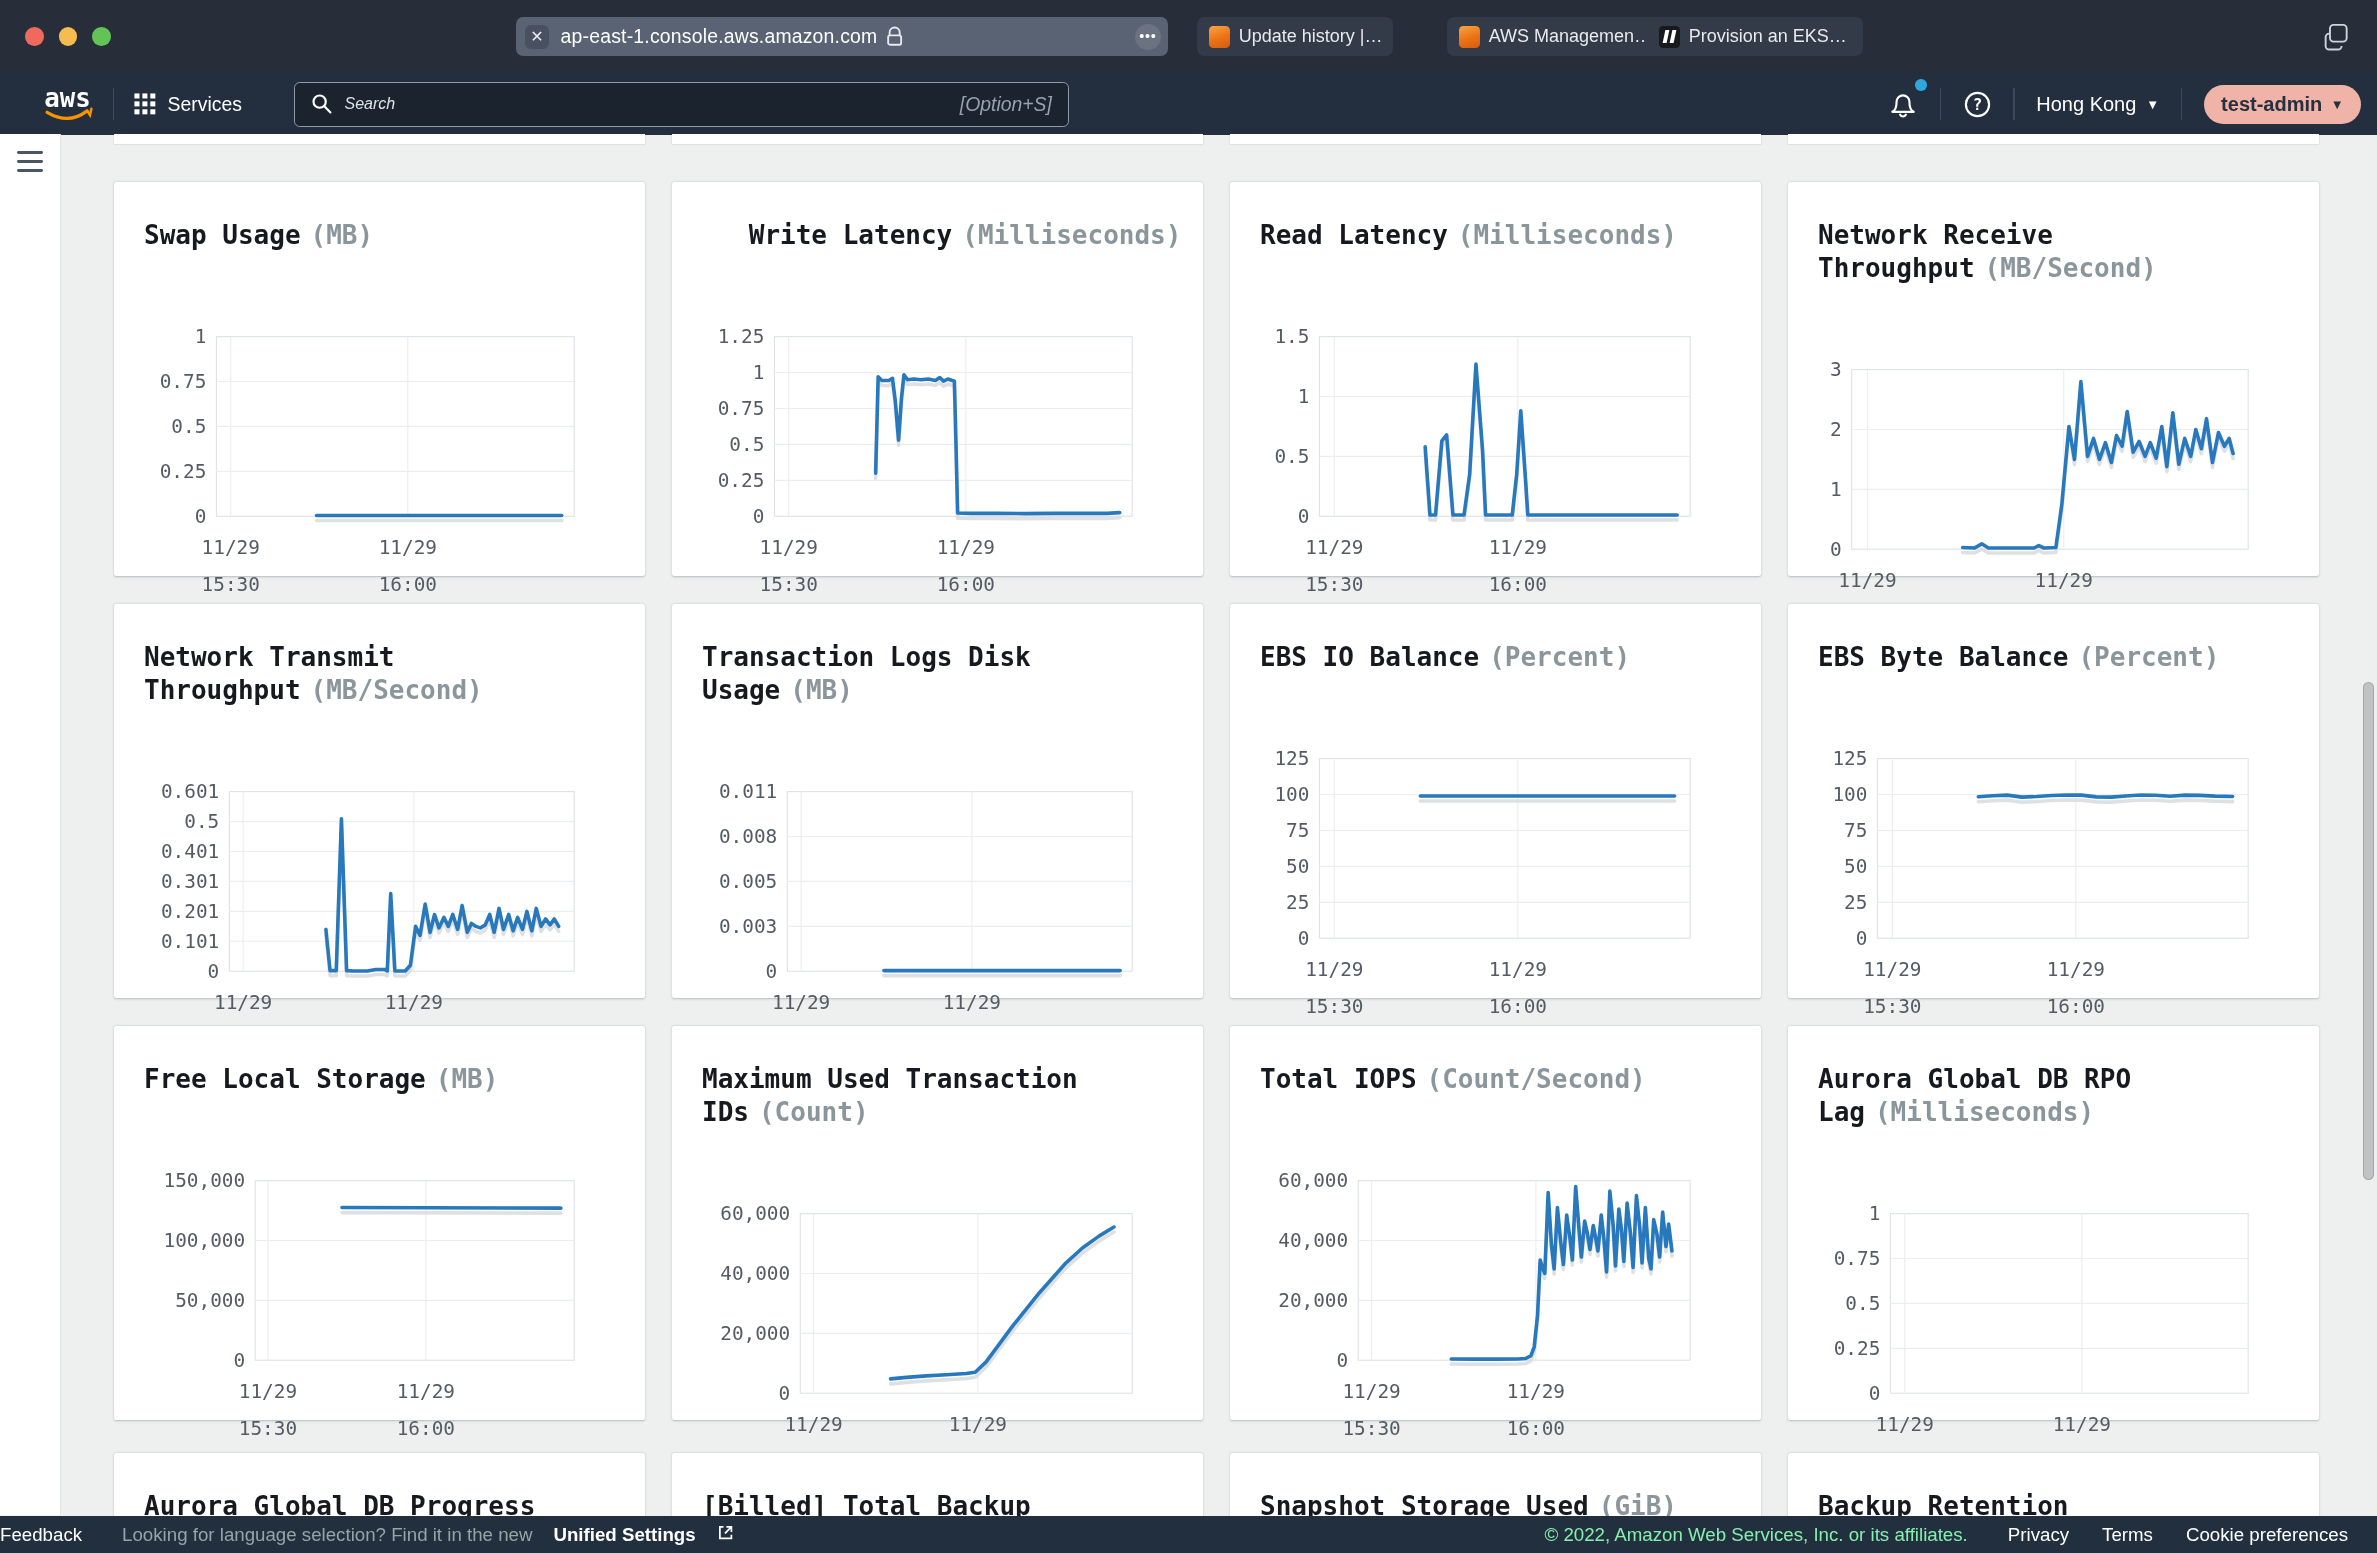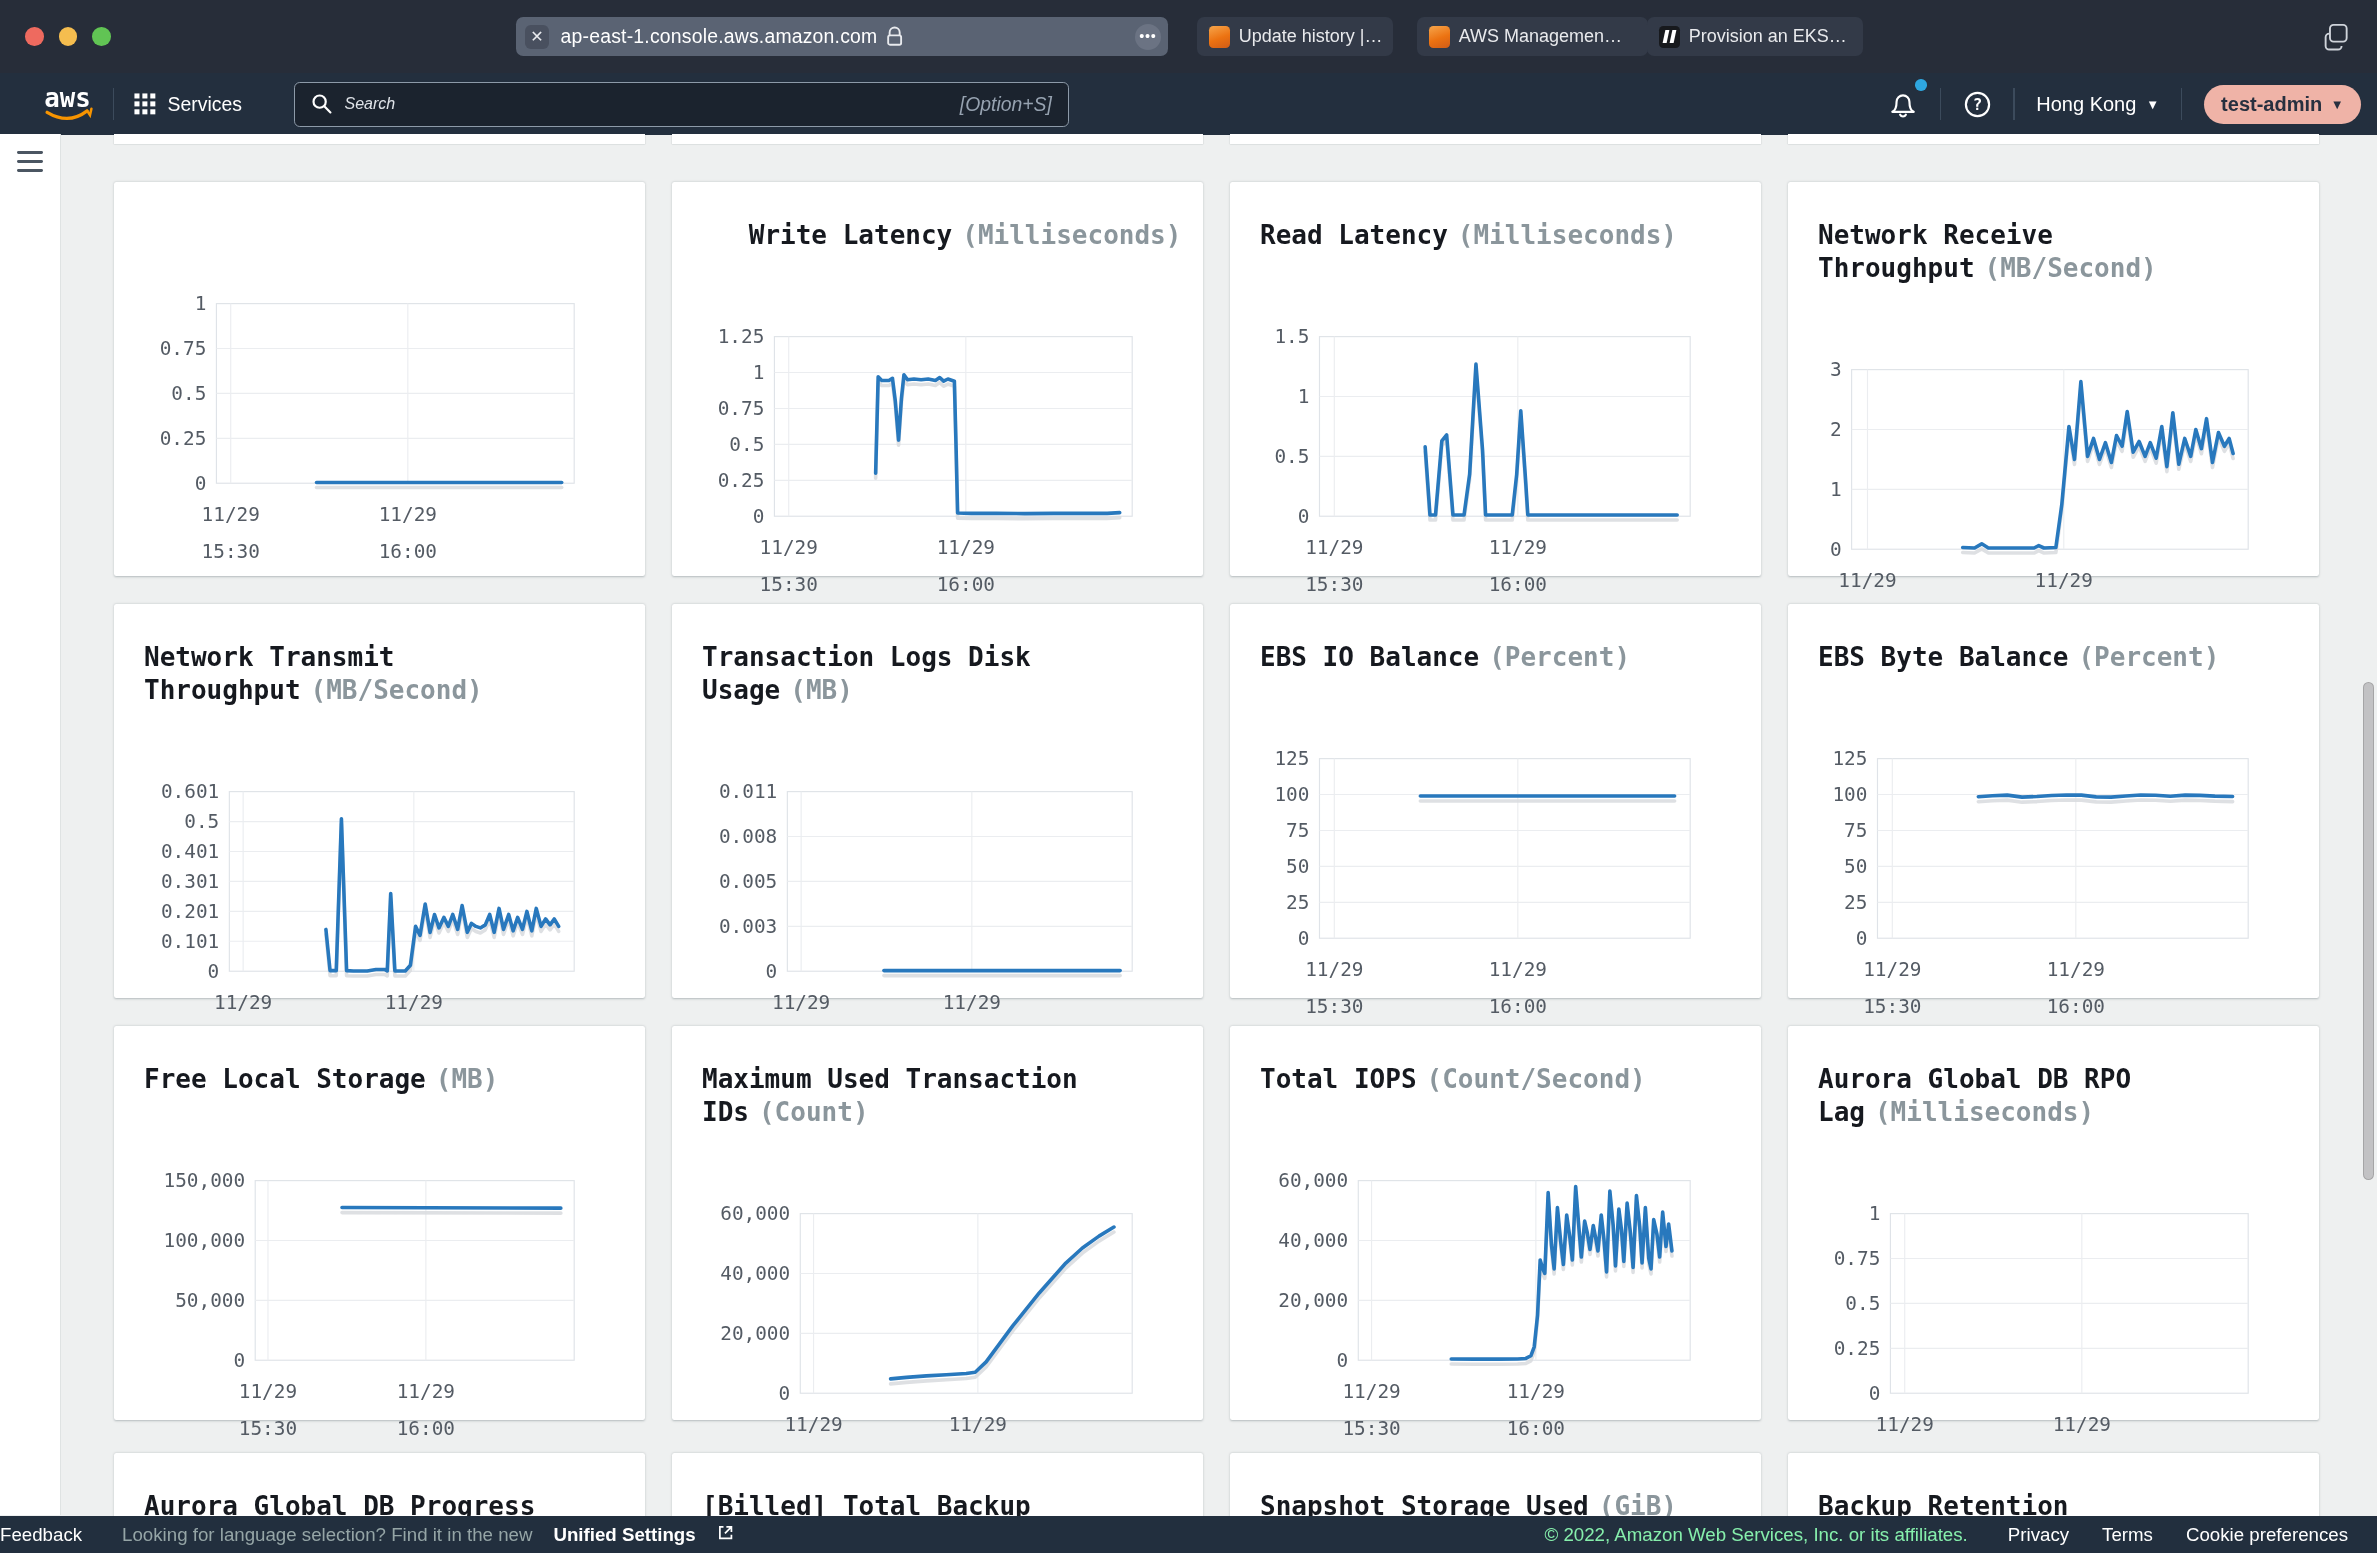--- a/index.html
+++ b/index.html
@@ -73,21 +73,21 @@
           <path d="M5 13v-4a7 7 0 0 1 14 0v4" fill="none" stroke="#e8eaee" stroke-width="2.6"></path>
           <rect x="3" y="13" width="18" height="13" rx="2.5" fill="none" stroke="#e8eaee" stroke-width="2.6"></rect>
         </svg>
     </span>
     <div class="dots-circle">•••</div>
   </div>
   <div class="btab" style="left:1197px;width:196px;">
     <div class="fav orange"></div>
     <span>Update history |…</span>
   </div>
-  <div class="btab" style="left:1417px;width:231px;">
+  <div class="btab" style="left:1447px;width:231px;">
     <div class="fav orange"></div>
     <span>AWS Managemen…</span>
   </div>
   <div class="btab" style="left:1647px;width:216px;">
     <div class="fav dark"></div>
     <span>Provision an EKS…</span>
   </div>
   <div class="copytabs">
     <svg width="29" height="29" viewBox="0 0 40 40">
         <rect x="11" y="4" width="23" height="23" rx="5" fill="none" stroke="#cfd3da" stroke-width="2.6"></rect>
@@ -164,20 +164,21 @@
       <i></i>
     </div>
 </div>
 
 <div id="cards">
     <div class="stub" style="left: 114px;"></div>
     <div class="stub" style="left: 672px;"></div>
     <div class="stub" style="left: 1230px;"></div>
     <div class="stub" style="left: 1788px;"></div>
     <div class="card" style="left: 114px; top: 182px;">
+      <div class="ct"><span class="tt">Swap Usage</span><span class="tu">(MB)</span></div>
       <svg class="plot" width="531" height="273" viewBox="0 0 738 380">
         <rect x="142" y="12" width="498" height="250" fill="#ffffff" stroke="#dfe3e8" stroke-width="1.6"></rect>
         <text x="128" y="21" text-anchor="end" font-size="27" fill="#545b64">1</text>
         <line x1="142" y1="74.5" x2="640" y2="74.5" stroke="#ebedf0" stroke-width="1.6"></line>
         <text x="128" y="83.5" text-anchor="end" font-size="27" fill="#545b64">0.75</text>
         <line x1="142" y1="137" x2="640" y2="137" stroke="#ebedf0" stroke-width="1.6"></line>
         <text x="128" y="146" text-anchor="end" font-size="27" fill="#545b64">0.5</text>
         <line x1="142" y1="199.5" x2="640" y2="199.5" stroke="#ebedf0" stroke-width="1.6"></line>
         <text x="128" y="208.5" text-anchor="end" font-size="27" fill="#545b64">0.25</text>
         <text x="128" y="271" text-anchor="end" font-size="27" fill="#545b64">0</text>

